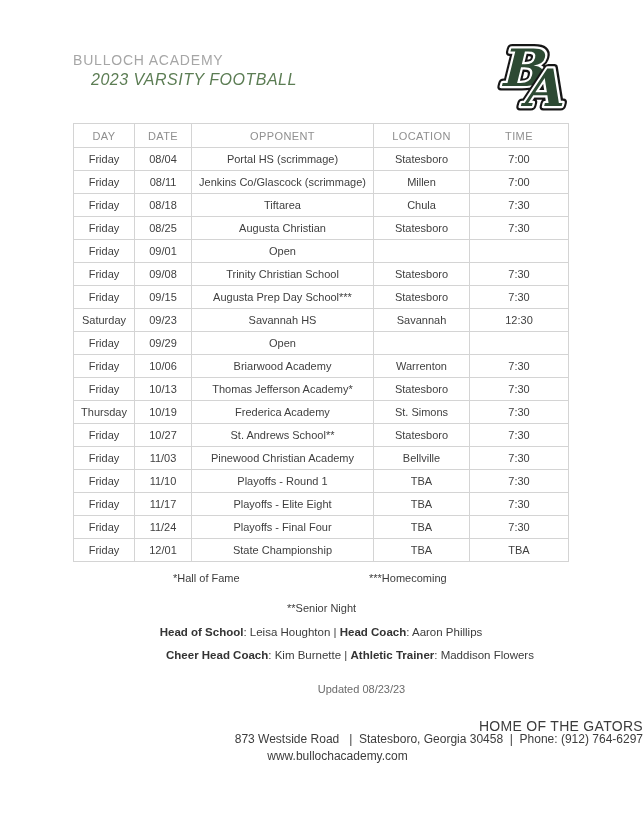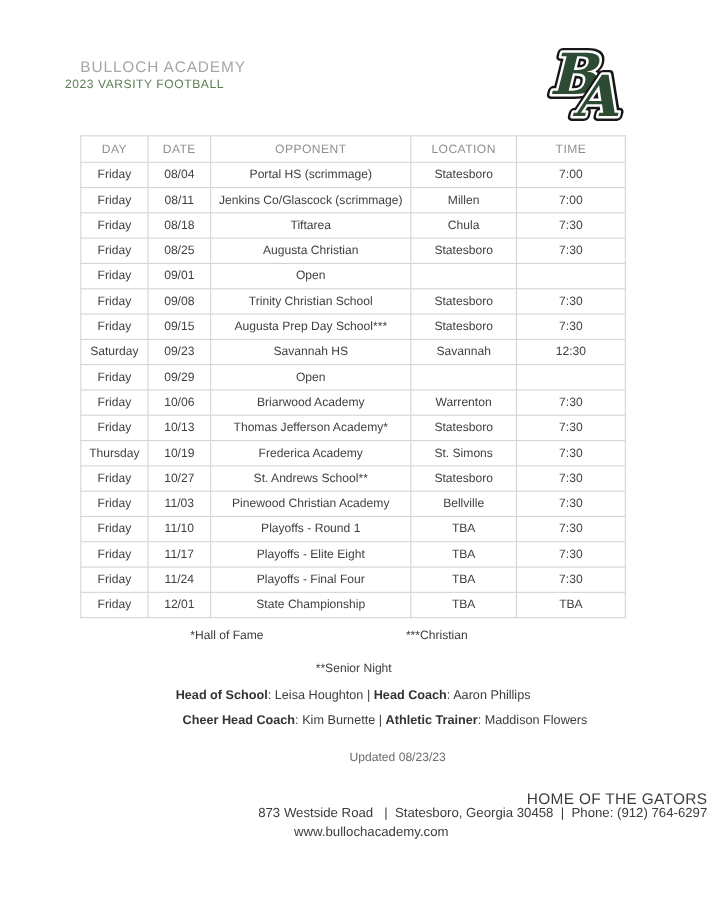--- a/index.html
+++ b/index.html
@@ -5,22 +5,22 @@
   html,body { margin:0; padding:0; background:#ffffff; }
   .page {
     position:relative; width:643px; height:832px; background:#ffffff;
     font-family:"Liberation Sans", sans-serif; overflow:hidden;
   }
   .school-name {
     position:absolute; left:73px; top:52px;
     font-size:14px; letter-spacing:0.8px; color:#a6a6a6;
   }
   .doc-title {
-    position:absolute; left:59px; top:71px;
-    font-size:11px; letter-spacing:0.5px; color:#5c7d54;
+    position:absolute; left:91px; top:71px;
+    font-size:16px; letter-spacing:0.5px; color:#5c7d54;font-style:italic;
   }
   .logo { position:absolute; left:486px; top:32px; }
   .logo text {
     font-family:"DejaVu Serif", serif; font-weight:bold; font-size:52px;
   }
   .logo .lo { fill:none; stroke:#161616; stroke-width:9; stroke-linejoin:round; }
   .logo .lf { fill:#2d4a33; stroke:#ffffff; stroke-width:4.5; stroke-linejoin:round; paint-order:stroke fill; }
   table.sched {
     position:absolute; left:73px; top:123px;
     border-collapse:collapse; table-layout:fixed;
@@ -220,21 +220,21 @@
           <td>State Championship</td>
           <td>TBA</td>
           <td>TBA</td>
         </tr>
       </tbody>
   </table>
 
   <div class="footnotes">
       <span class="fn fn1">*Hall of Fame</span>
       <span class="fn fn2">**Senior Night</span>
-      <span class="fn fn3">***Christian</span>
+      <span class="fn fn3">***Homecoming</span>
     </div>
 
   <div class="staff staff1"><b>Head of School</b><span>: Leisa Houghton | </span><b>Head Coach</b><span>: Aaron Phillips</span></div>
   <div class="staff staff2"><b>Cheer Head Coach</b><span>: Kim Burnette | </span><b>Athletic Trainer</b><span>: Maddison Flowers</span></div>
   <div class="updated">Updated 08/23/23</div>
 
   <div class="tagline">HOME OF THE GATORS</div>
   <div class="address">873 Westside Road   |  Statesboro, Georgia 30458  |  Phone: (912) 764-6297</div>
   <div class="website">www.bullochacademy.com</div>
 

